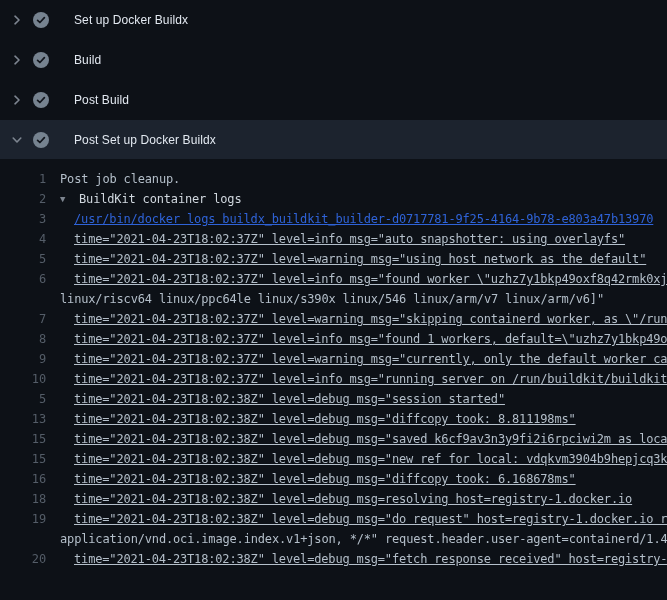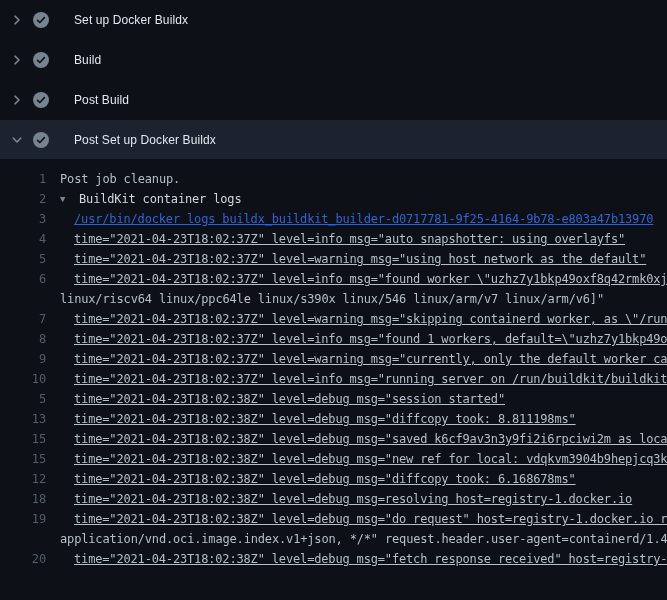--- a/index.html
+++ b/index.html
@@ -222,21 +222,21 @@
     <span class="ln">15</span>
     <span class="lt">time="2021-04-23T18:02:38Z" level=debug msg="saved k6cf9av3n3y9fi2i6rpciwi2m as loca</span>
   </div>
 
   <div class="log-line normal indent1">
     <span class="ln">15</span>
     <span class="lt">time="2021-04-23T18:02:38Z" level=debug msg="new ref for local: vdqkvm3904b9hepjcq3k</span>
   </div>
 
   <div class="log-line normal indent1">
-    <span class="ln">12</span>
+    <span class="ln">16</span>
     <span class="lt">time="2021-04-23T18:02:38Z" level=debug msg="diffcopy took: 6.168678ms"</span>
   </div>
 
 
   <div class="log-line normal indent1">
     <span class="ln">18</span>
     <span class="lt">time="2021-04-23T18:02:38Z" level=debug msg=resolving host=registry-1.docker.io</span>
   </div>
 
   <div class="log-line normal indent1">

